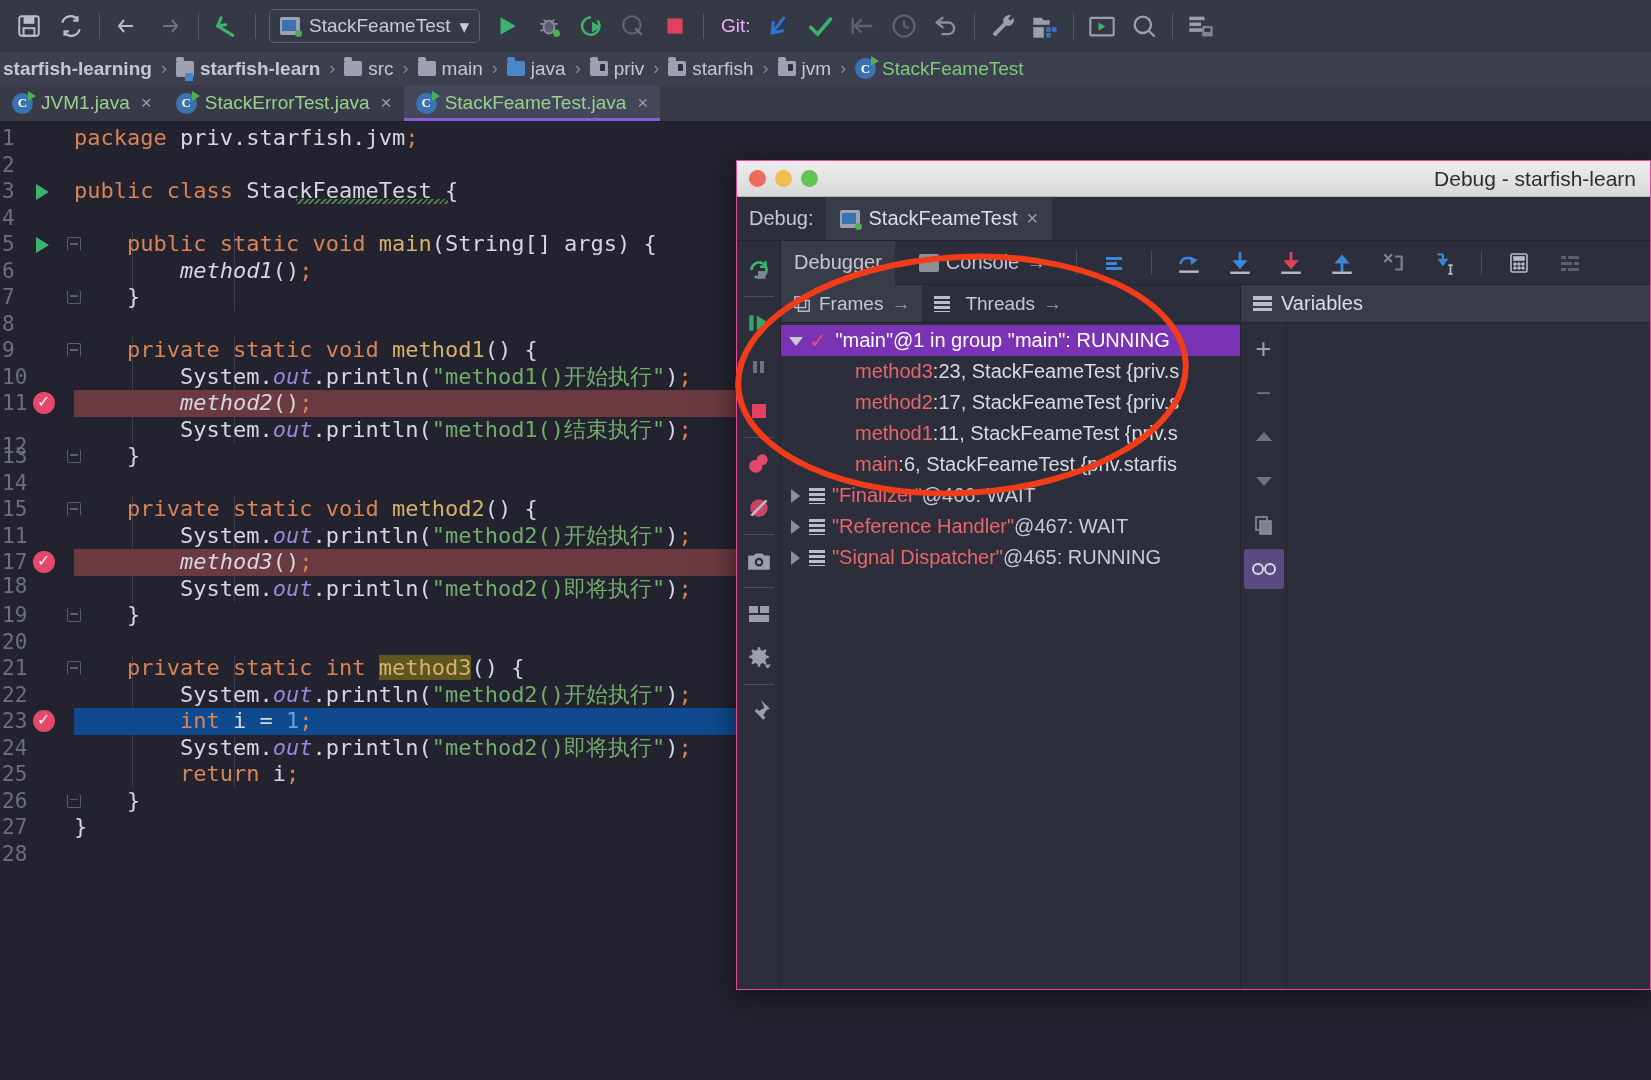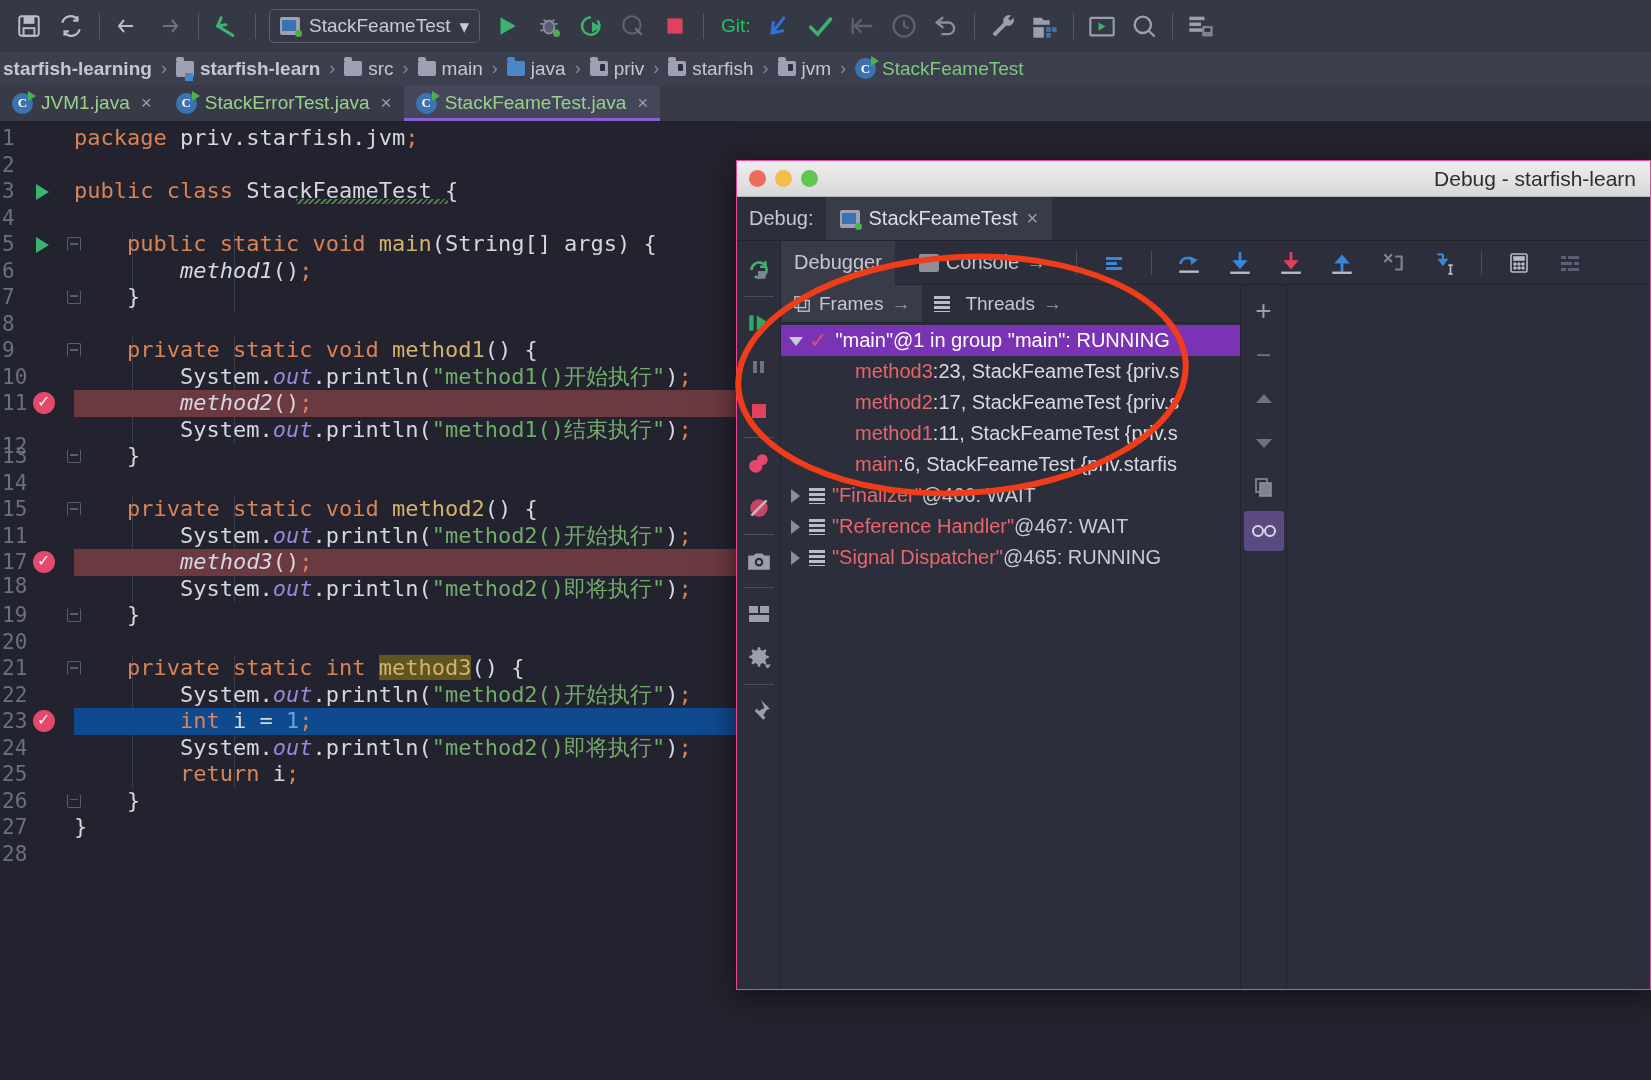--- a/index.html
+++ b/index.html
@@ -17,21 +17,21 @@
     display:flex; align-items:center; padding-left:8px; gap:0px;
   }
   .tbicon{ width:42px; height:40px; display:flex; align-items:center;
            justify-content:center; position:relative; }
   .tbsep{ width:1px; height:26px; background:#555a6b; margin:0 7px; }
   .runcfg{
     height:34px; min-width:205px; border:1px solid #5b6070; border-radius:5px;
     display:flex; align-items:center; gap:9px; padding:0 10px; margin:0 6px;
   }
   .runcfg .lbl{ font-size:19px; color:#c9cbd3; }
-  .gitlabel{ font-size:19px; color:#22c55e; padding:0 6px 0 10px;}
+  .gitlabel{ font-size:19px; color:#f0abfc; padding:0 6px 0 10px;}
 
   
   #breadcrumb{
     position:absolute; left:0; top:52px; width:1651px; height:33px;
     background:#3b3f4e; display:flex; align-items:center; padding-left:0px;
     font-size:19px; overflow:hidden; white-space:nowrap;
   }
   .crumb{ display:flex; align-items:center; gap:6px; padding:0 3px; color:#c5c7d0;}
   .crumb.bold{ font-weight:bold; }
   .crumbsep{ color:#888b99; padding:0 6px; font-size:18px;}
@@ -718,20 +718,24 @@
               <div class="trow">
                 <span class="tri right"></span>
                 <span class="thicon"></span>
                 <span class="tname">"Signal Dispatcher"</span>
                 <span>@465: RUNNING</span>
               </div>
             </div>
         </div>
 
         <div id="varpane">
+          <div id="varTabs">
+            <span class="hamb"></span>
+            <span style="font-size:20px;color:#dcdee6">Variables</span>
+          </div>
           <div id="varinner">
             <div id="varside">
               <div class="vsbtn">+</div>
               <div class="vsbtn" style="font-size:26px;color:#6e7284">−</div>
               <div class="vsbtn">
                 <svg width="20" height="16" viewBox="0 0 20 16">
                     <polygon points="2,12 18,12 10,3" fill="#6e7284"></polygon>
                   </svg>
               </div>
               <div class="vsbtn">

